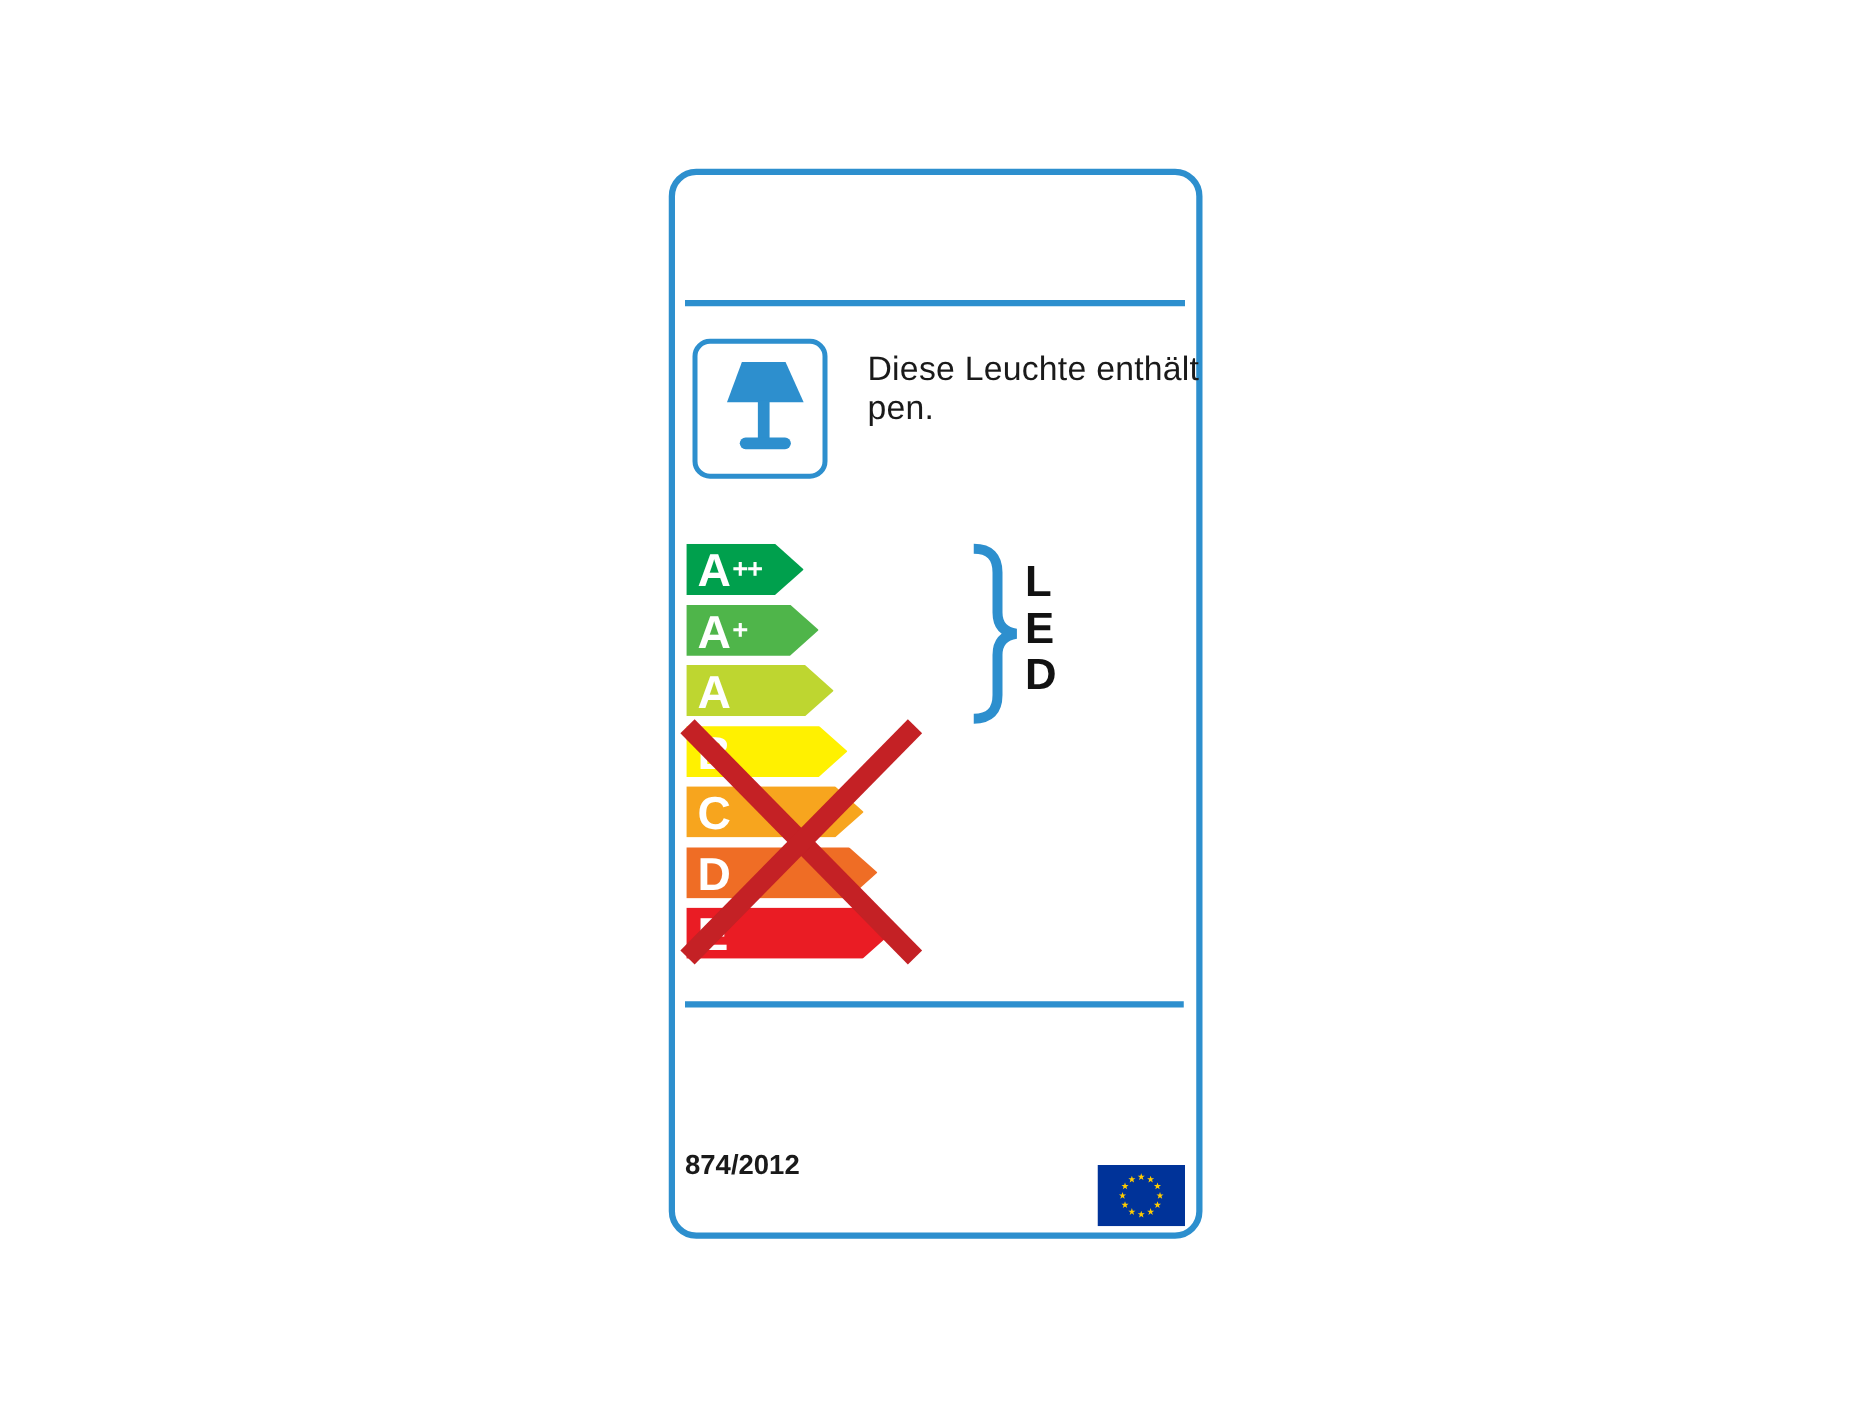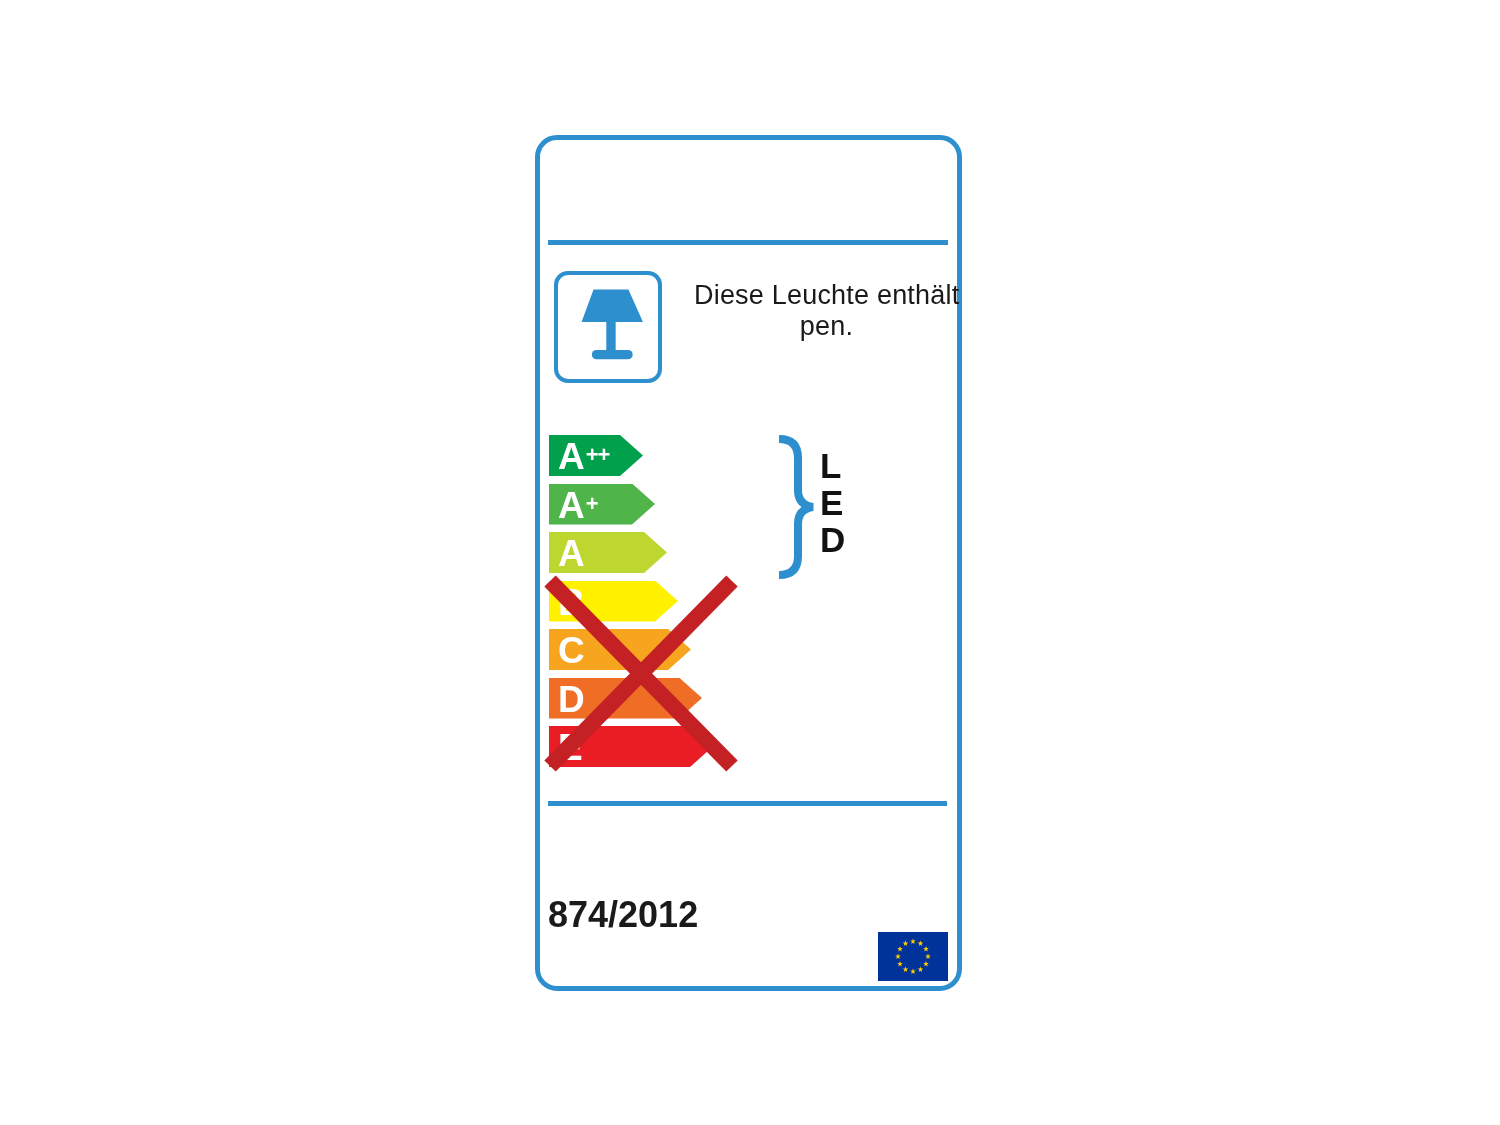--- a/index.html
+++ b/index.html
@@ -19,21 +19,21 @@
   .lamp-box{
     position:absolute;left:14px;top:131px;width:108px;height:112px;box-sizing:border-box;
     border:4px solid #2D8FCE;border-radius:14px;background:#fff;
     display:flex;align-items:center;justify-content:center;
   }
   .note{
     position:absolute;color:#1a1a1a;font-size:27px;line-height:31px;letter-spacing:0.2px;
   }
   .note.top{left:154px;top:140px;width:265px;}
   .note.bottom{left:37px;top:687px;width:330px;font-size:26px;line-height:30px;}
-  .note div{white-space:nowrap;text-align:center;}
+  .note div{white-space:nowrap;}
   .arrows{
     position:absolute;left:9px;top:295px;
   }
   .arrow{
     height:41px;margin-bottom:7.5px;display:flex;align-items:center;
     clip-path:polygon(0 0, calc(100% - 23px) 0, 100% 50%, calc(100% - 23px) 100%, 0 100%);
   }
   .grade{
     color:#fff;font-weight:bold;font-size:37px;padding-left:9px;line-height:41px;
   }
@@ -45,21 +45,21 @@
   }
   .brace{
     position:absolute;left:236px;top:294px;width:44px;height:146px;
   }
   .led{
     position:absolute;left:280px;top:307px;color:#121212;font-weight:bold;
     font-size:35px;line-height:37px;text-align:left;
   }
   .led div{height:37px;}
   .regnum{
-    position:absolute;left:8px;top:758px;color:#1a1a1a;font-weight:bold;font-size:36px;line-height:34px;
+    position:absolute;left:8px;top:775px;color:#1a1a1a;font-weight:bold;font-size:22px;line-height:34px;
   }
   .eu-flag{
     position:absolute;left:338px;top:792px;width:70px;height:49px;
   }
 </style>
 </head>
 <body>
 
 <div class="label">
 

